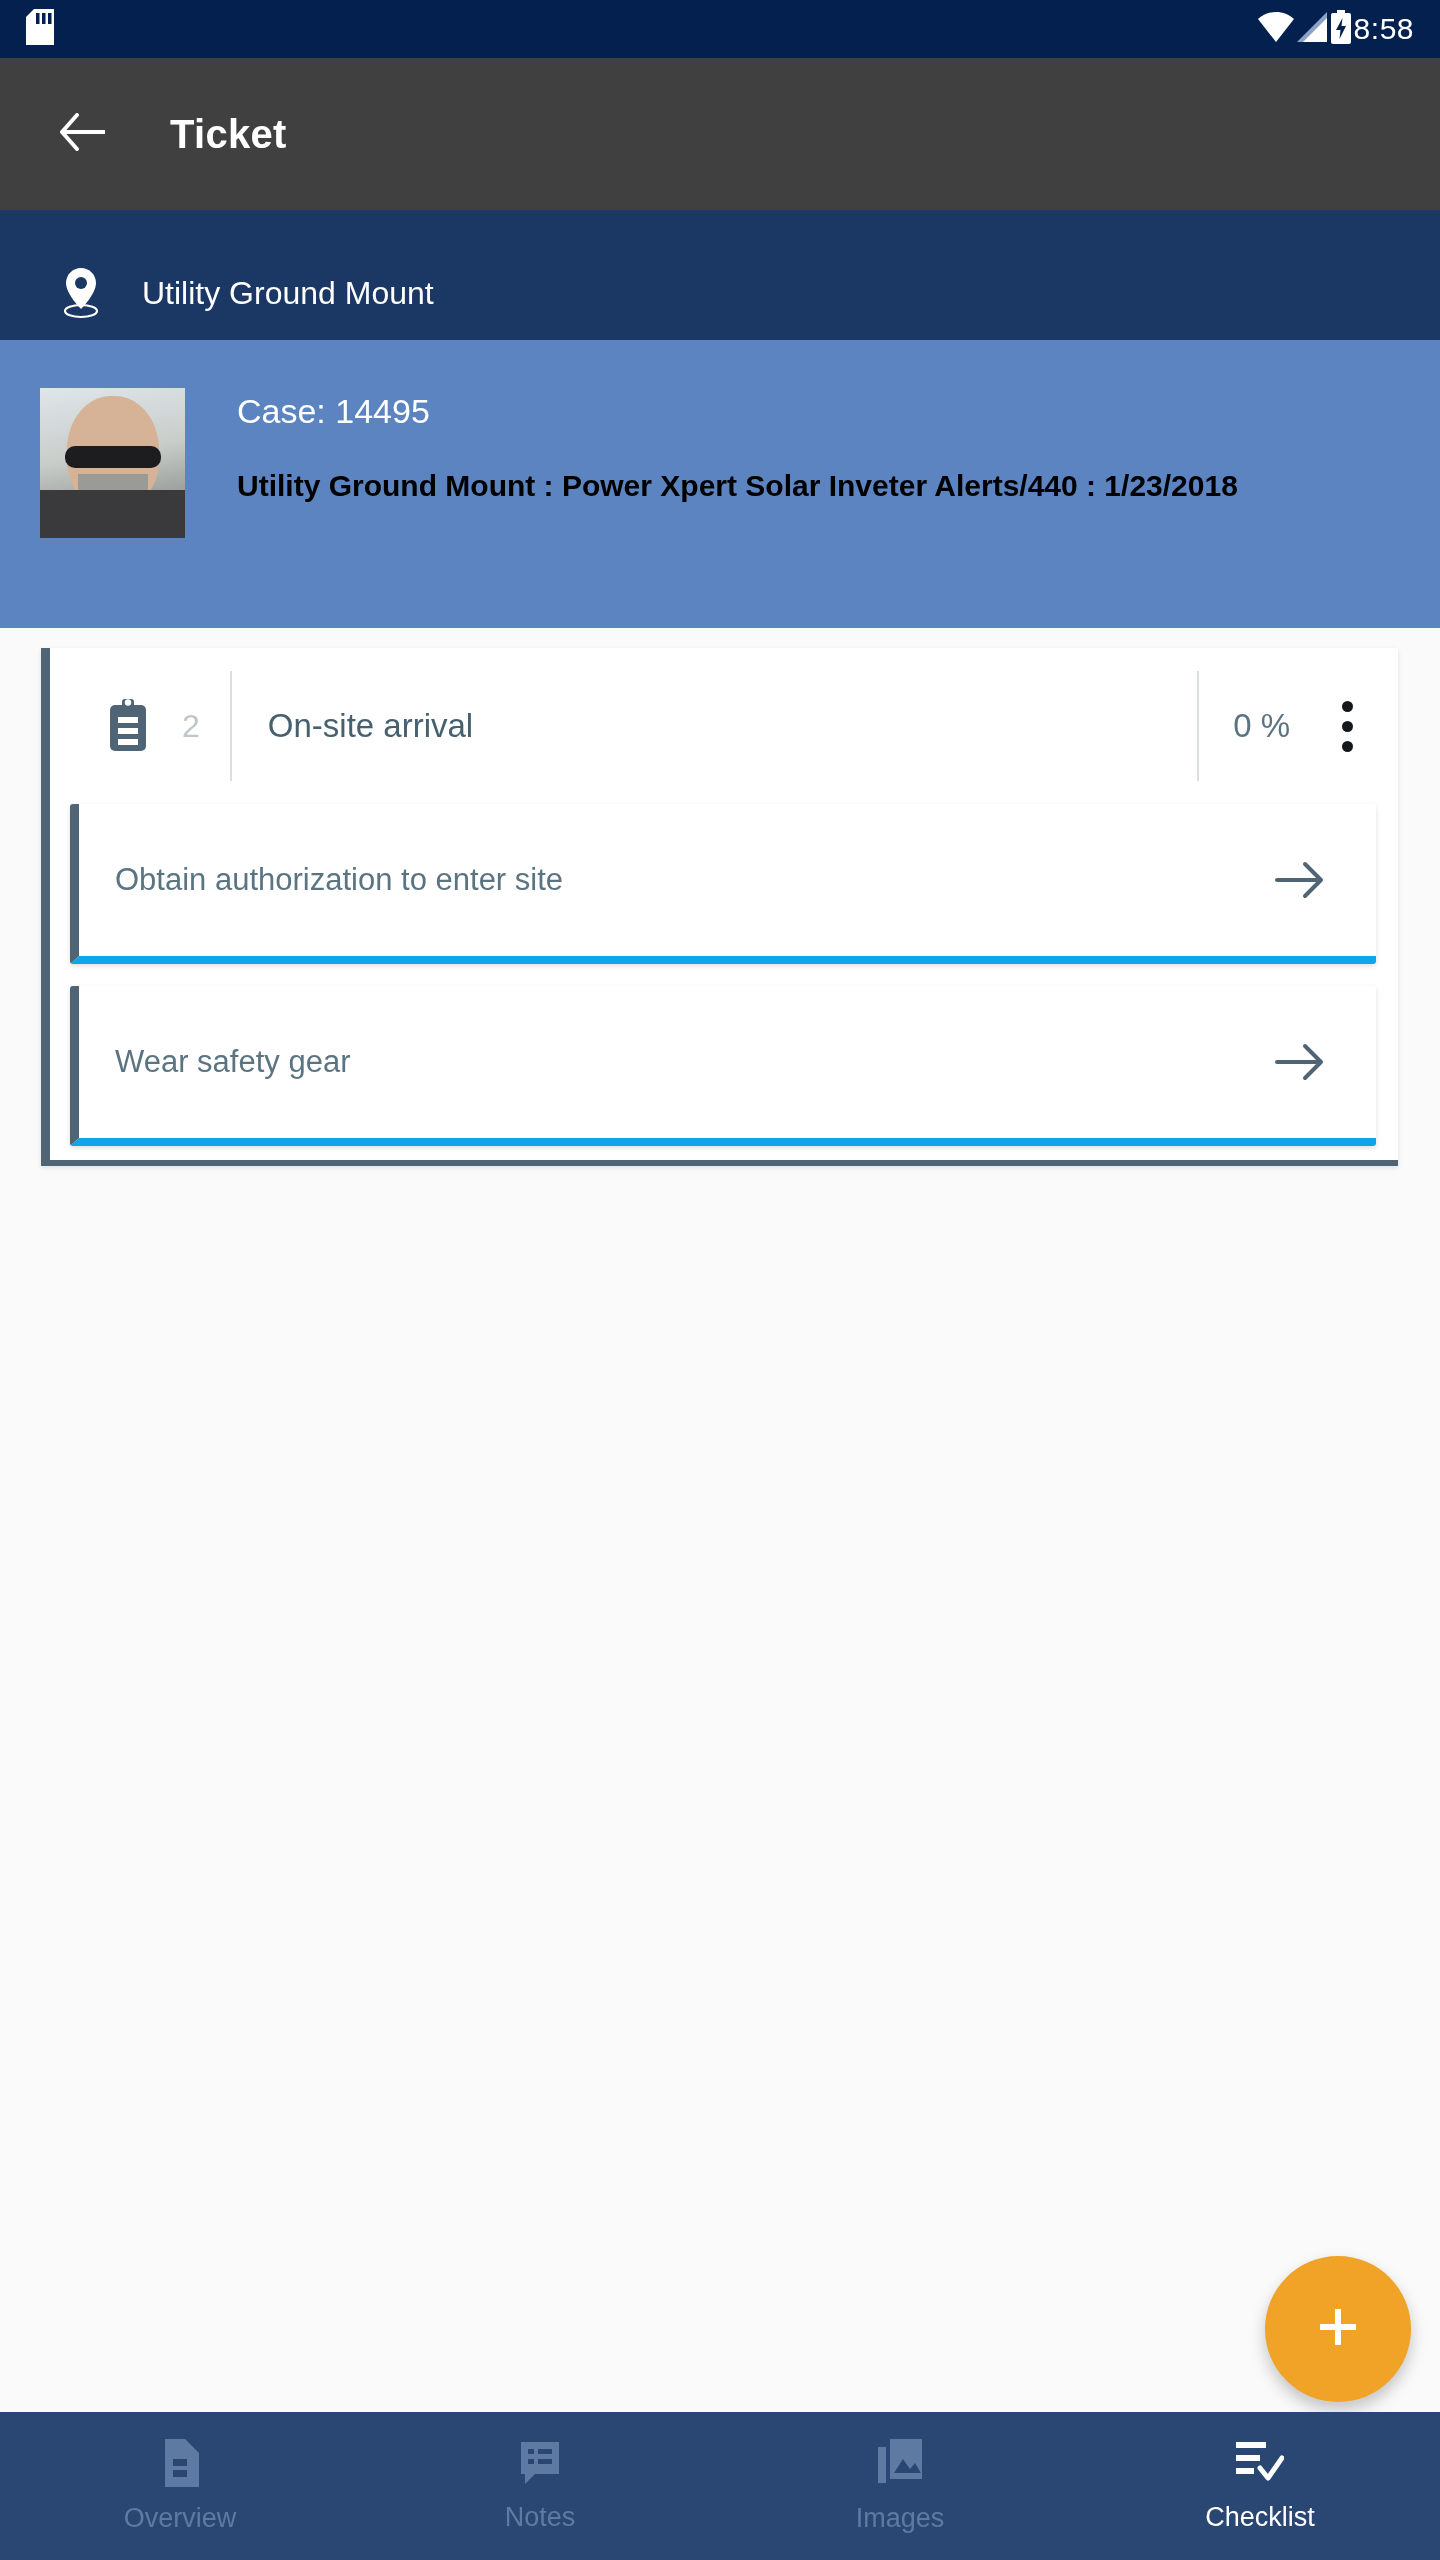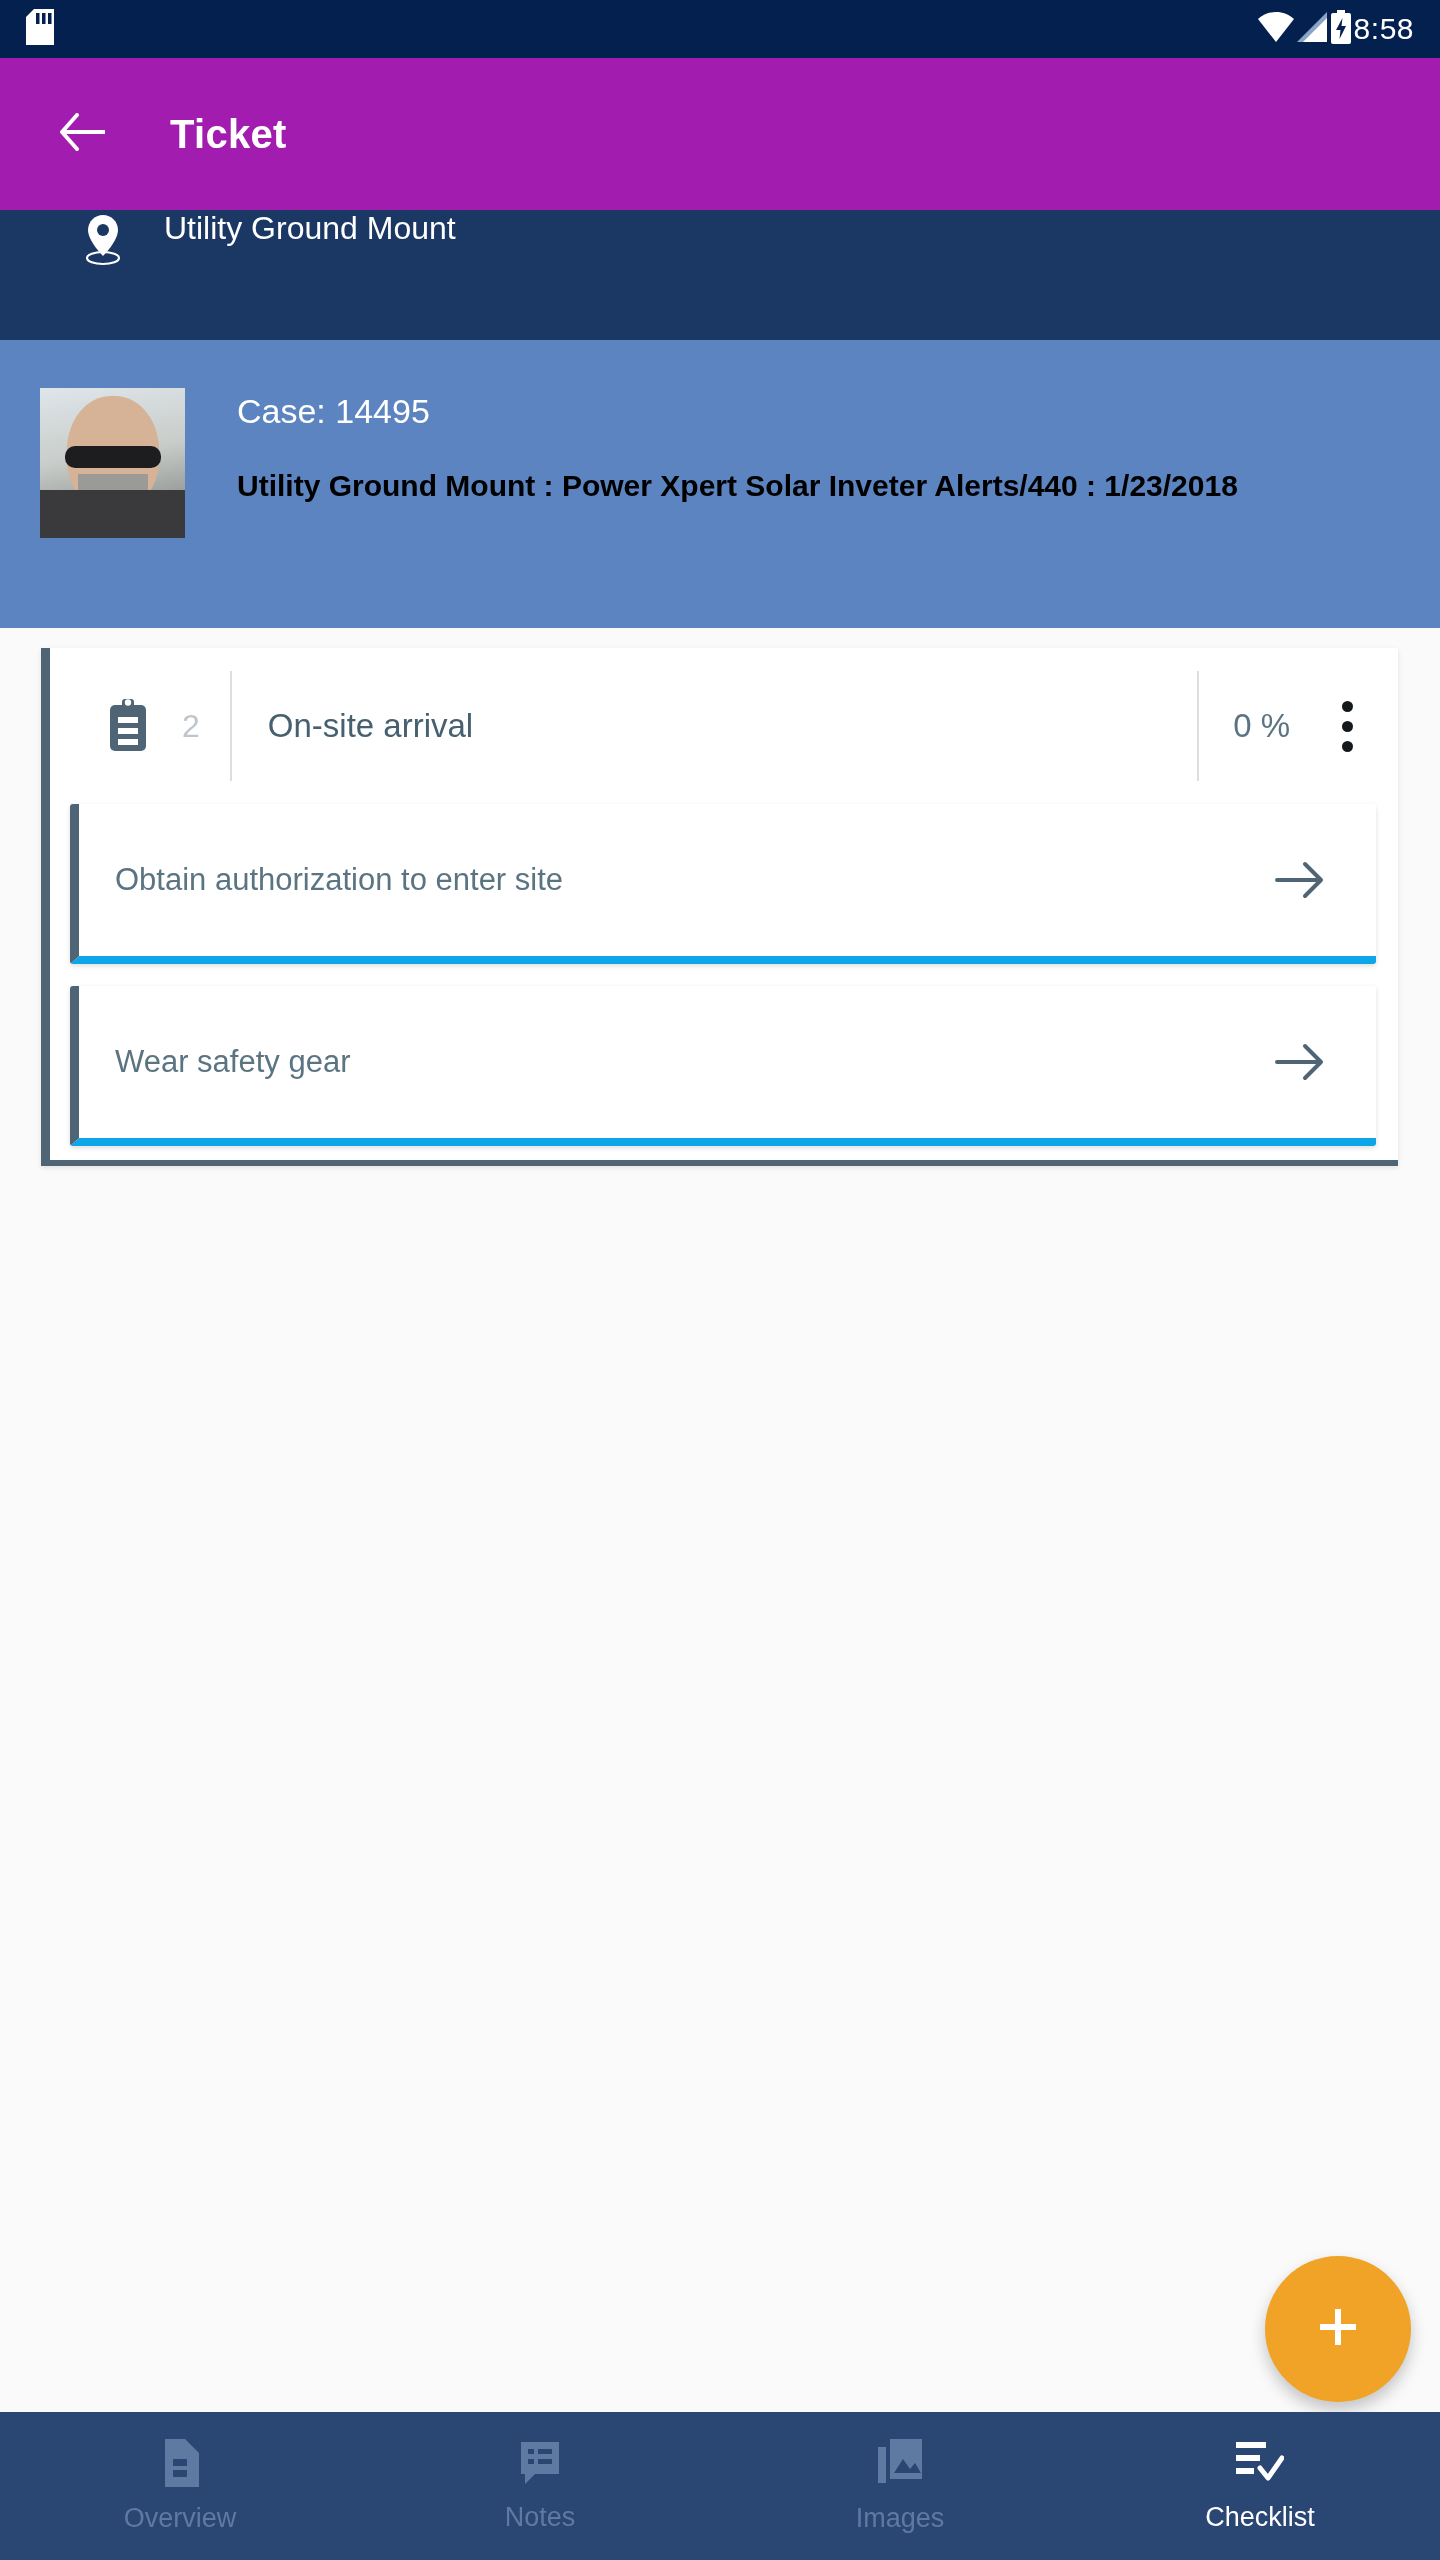--- a/index.html
+++ b/index.html
@@ -16,29 +16,29 @@
     background:#04204F; display:flex; align-items:center;
     padding:0 26px; color:#FFFFFF;
   }
   .sb-left { display:flex; align-items:center; gap:10px; }
   .sb-right { margin-left:auto; display:flex; align-items:center; gap:2px; }
   .sb-time { font-size:30px; font-weight:400; letter-spacing:.5px; color:#FFFFFF; line-height:1; }
 
   
   .appbar {
     position:absolute; top:58px; left:0; width:1440px; height:152px;
-    background:#a21caf; display:flex; align-items:center; padding-left:46px;
+    background:#404040; display:flex; align-items:center; padding-left:46px;
   }
   .back-btn { width:72px; height:72px; display:flex; align-items:center; justify-content:center; }
   .appbar-title { color:#FFFFFF; font-size:40px; font-weight:700; margin-left:52px; letter-spacing:.3px; }
 
   
   .locbar {
     position:absolute; top:210px; left:0; width:1440px; height:166px;
-    background:#1B3764; display:flex; padding-left:76px;
+    background:#1B3764; display:flex; align-items:center; padding-left:54px;
   }
   .loc-icon { width:54px; height:60px; display:flex; align-items:center; justify-content:center; }
   .loc-text { color:#FFFFFF; font-size:32px; margin-left:34px; font-weight:400; }
 
   
   .casecard {
     position:absolute; top:340px; left:0; width:1440px; height:288px;
     background:#5B84C0; display:flex; padding:48px 40px 0 40px;
   }
   .avatar {

